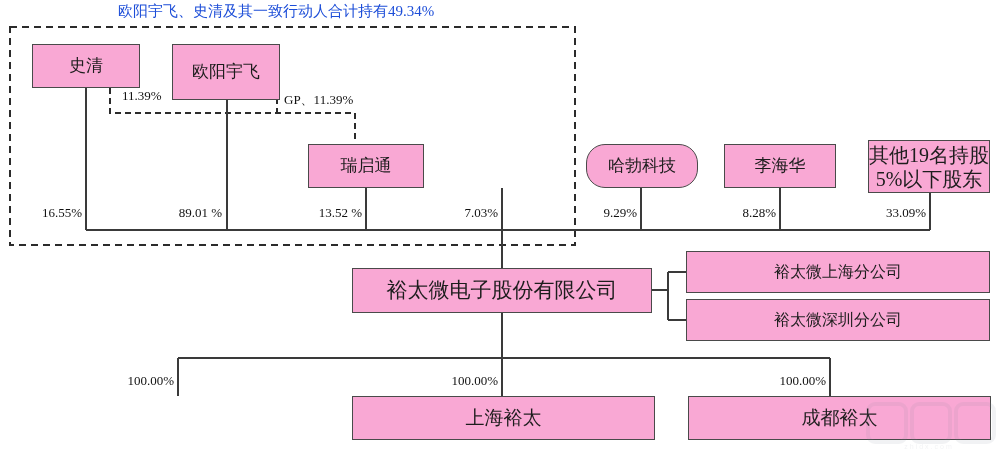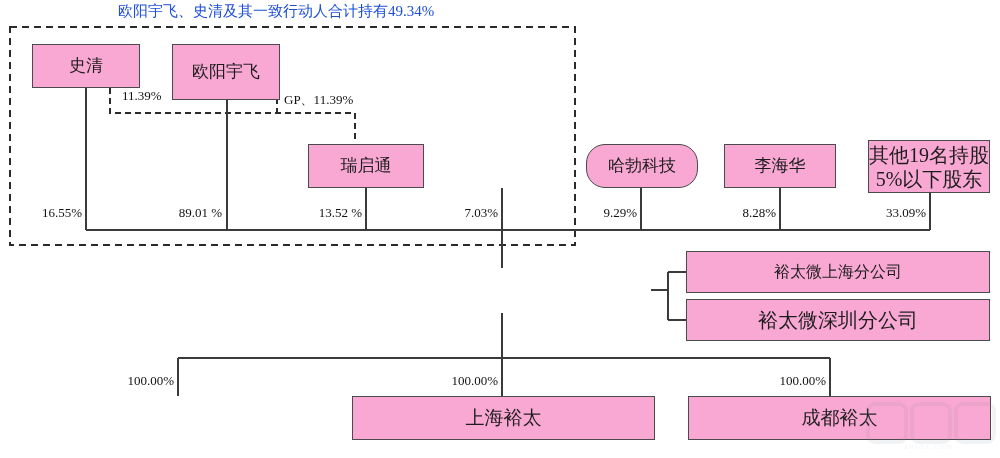--- a/index.html
+++ b/index.html
@@ -160,26 +160,29 @@
   <div class="pct-label right" style="left:280px; top:205px; width:82px;">13.52 %</div>
 
   <div class="pct-label right" style="left:418px; top:205px; width:80px;">7.03%</div>
 
   <div class="pct-label right" style="left:558px; top:205px; width:79px;">9.29%</div>
 
   <div class="pct-label right" style="left:696px; top:205px; width:80px;">8.28%</div>
 
   <div class="pct-label right" style="left:840px; top:205px; width:86px;">33.09%</div>
 
+  <div class="node-box" style="left:352px; top:268px; width:300px; height:45px; font-size:21px;">
+    <span class="ln">裕太微电子股份有限公司</span>
+  </div>
 
   <div class="node-box" style="left:686px; top:251px; width:304px; height:42px; font-size:16px;">
     <span class="ln">裕太微上海分公司</span>
   </div>
 
-  <div class="node-box" style="left:686px; top:299px; width:304px; height:42px; font-size:20px;">
+  <div class="node-box" style="left:686px; top:299px; width:304px; height:42px; font-size:16px;">
     <span class="ln">裕太微深圳分公司</span>
   </div>
 
   <div class="pct-label right" style="left:92px; top:373px; width:82px;">100.00%</div>
 
   <div class="pct-label right" style="left:416px; top:373px; width:82px;">100.00%</div>
 
   <div class="pct-label right" style="left:744px; top:373px; width:82px;">100.00%</div>
 
 

